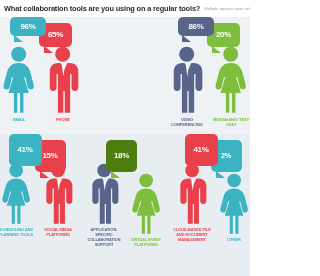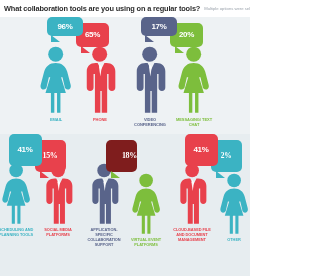--- a/index.html
+++ b/index.html
@@ -31,21 +31,21 @@
   }
   
   .panel{
     position:absolute;left:0;width:250px;
     background:#eef2f4;
   }
   .panel-top{top:17px;height:117px;}
   .panel-bottom{top:134px;height:142px;background:#e7edf0;}
   
   .row{position:absolute;left:0;width:250px;display:flex;}
-  .row-top{top:17px;height:117px;justify-content:center;gap:12px;}
+  .row-top{top:17px;height:117px;justify-content:space-between;gap:12px;}
   .row-bottom{top:134px;height:142px;justify-content:center;gap:10px;}
   .pair{
     display:flex;flex-direction:column;align-items:center;
     position:relative;
   }
   
   .bubbles{
     display:flex;align-items:flex-start;justify-content:center;
     position:relative;height:26px;
   }
@@ -93,21 +93,21 @@
   .caption{
     margin-top:3px;
     font-size:4px;font-weight:bold;line-height:1.25;
     text-align:center;letter-spacing:-0.05px;
     text-transform:uppercase;
     width:40px;
   }
   .row-bottom .fig-col{width:36px;}
   .row-bottom .caption{width:40px;font-size:3.9px;}
   .row-bottom .bubble.left{width:33px;height:32px;}
-  .row-bottom .bubble.right{width:31px;height:32px;font-family:Liberation Serif, serif;}
+  .row-bottom .bubble.right{width:31px;height:32px;}
 </style>
 </head>
 <body>
 
 <div class="infographic">
 
   <div class="panel panel-top"></div>
   <div class="panel panel-bottom"></div>
 
   <div class="header">
@@ -139,21 +139,21 @@
               <path fill="#E8414C" d="M20 25c-8 0-13 5-13 12v24c0 3 2 5 5 5s5-2 5-5V41h2v57h8V66h2v32h8V41h2v20c0 3 2 5 5 5s5-2 5-5V37c0-7-5-12-13-12h-3l-5 10-5-10h-3z"></path>
               <path fill="#ffffff" d="M26 27l3 4-2 14-2-14z" opacity="0.95"></path>
             </svg>
             <div class="caption" style="color: rgb(232, 65, 76);">PHONE</div>
           </div>
         </div>
       </div>
       <div class="pair">
         <div class="bubbles">
           <div class="bubble left" style="background: rgb(89, 100, 138); color: rgb(89, 100, 138);">
-            <span class="pct">17%</span>
+            <span class="pct">86%</span>
           </div>
           <div class="bubble right" style="background: rgb(125, 190, 60); color: rgb(125, 190, 60);">
             <span class="pct">20%</span>
           </div>
         </div>
         <div class="figures">
           <div class="fig-col">
             <svg class="figure" width="35.36" height="68" viewBox="0 0 52 100" xmlns="http://www.w3.org/2000/svg">
               <circle cx="26" cy="12" r="11" fill="#59648A"></circle>
               <path fill="#59648A" d="M20 25c-8 0-13 5-13 12v24c0 3 2 5 5 5s5-2 5-5V41h2v57h8V66h2v32h8V41h2v20c0 3 2 5 5 5s5-2 5-5V37c0-7-5-12-13-12h-3l-5 10-5-10h-3z"></path>
@@ -194,21 +194,21 @@
               <circle cx="26" cy="12" r="11" fill="#E8414C"></circle>
               <path fill="#E8414C" d="M20 25c-8 0-13 5-13 12v24c0 3 2 5 5 5s5-2 5-5V41h2v57h8V66h2v32h8V41h2v20c0 3 2 5 5 5s5-2 5-5V37c0-7-5-12-13-12h-3l-5 10-5-10h-3z"></path>
               <path fill="#ffffff" d="M26 27l3 4-2 14-2-14z" opacity="0.95"></path>
             </svg>
             <div class="caption" style="color: rgb(232, 65, 76);">SOCIAL MEDIA PLATFORMS</div>
           </div>
         </div>
       </div>
       <div class="pair">
         <div class="bubbles">
-          <div class="bubble right" style="background: #7f1d1d; color: rgb(125, 190, 60); justify-content: flex-end;">
+          <div class="bubble right" style="background: #4d7c0f; color: rgb(125, 190, 60);">
             <span class="pct">18%</span>
           </div>
         </div>
         <div class="figures">
           <div class="fig-col">
             <svg class="figure" width="32.24" height="62" viewBox="0 0 52 100" xmlns="http://www.w3.org/2000/svg">
               <circle cx="26" cy="12" r="11" fill="#59648A"></circle>
               <path fill="#59648A" d="M20 25c-8 0-13 5-13 12v24c0 3 2 5 5 5s5-2 5-5V41h2v57h8V66h2v32h8V41h2v20c0 3 2 5 5 5s5-2 5-5V37c0-7-5-12-13-12h-3l-5 10-5-10h-3z"></path>
               <path fill="#ffffff" d="M26 27l3 4-2 14-2-14z" opacity="0.95"></path>
             </svg>

